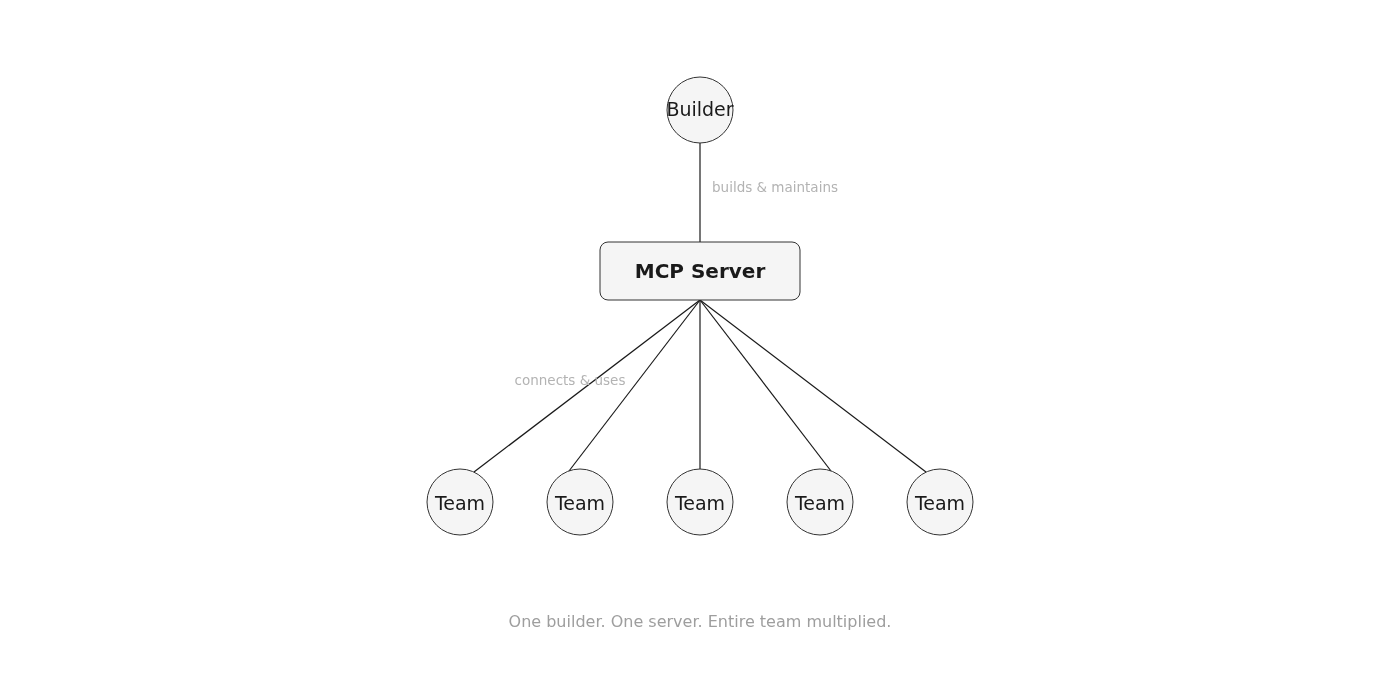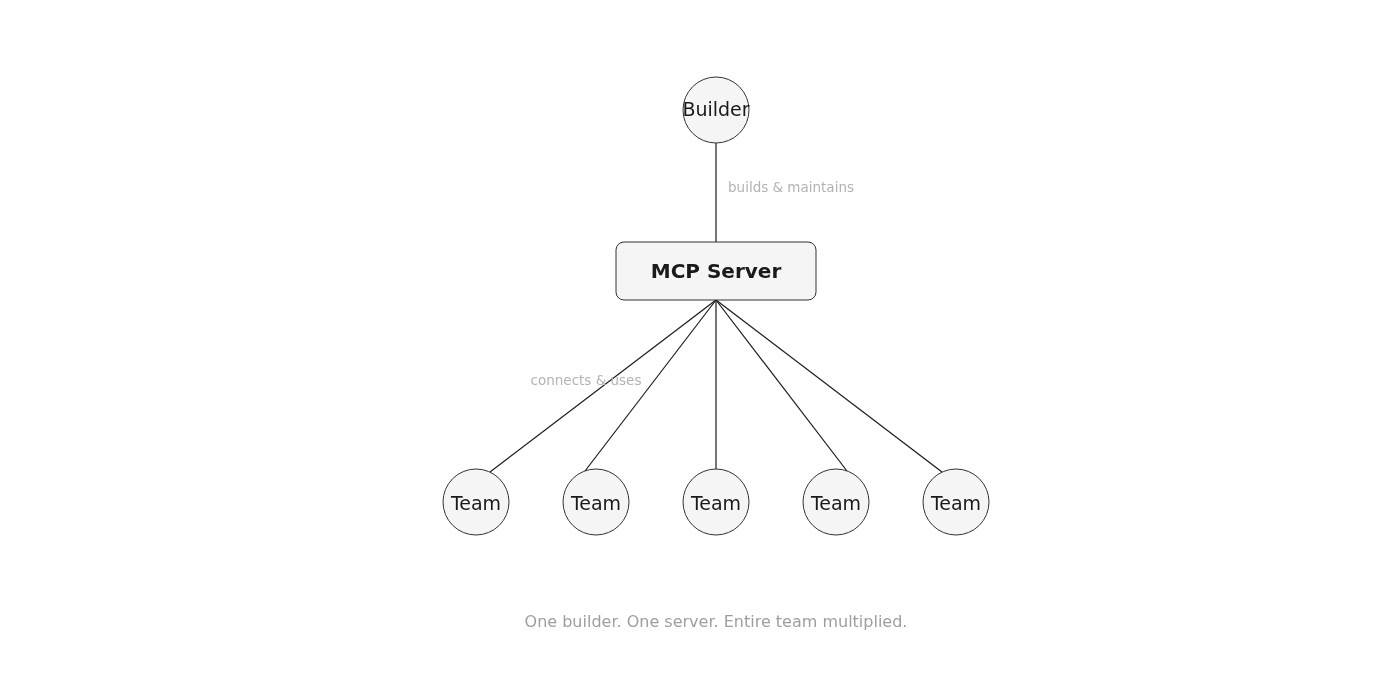--- a/index.html
+++ b/index.html
@@ -13,21 +13,20 @@
     position: relative;
     overflow: hidden;
     font-family: "DejaVu Sans", sans-serif;
   }
   #diagram-root {
     position: absolute;
     left: 0;
     top: 0;
     width: 1185px;
     height: 700px;
-    margin-left: 16px;
   }
   #diagram-svg {
     position: absolute;
     left: 0;
     top: 0;
     width: 1400px;
     height: 700px;
     display: block;
   }
   .node-shape {

